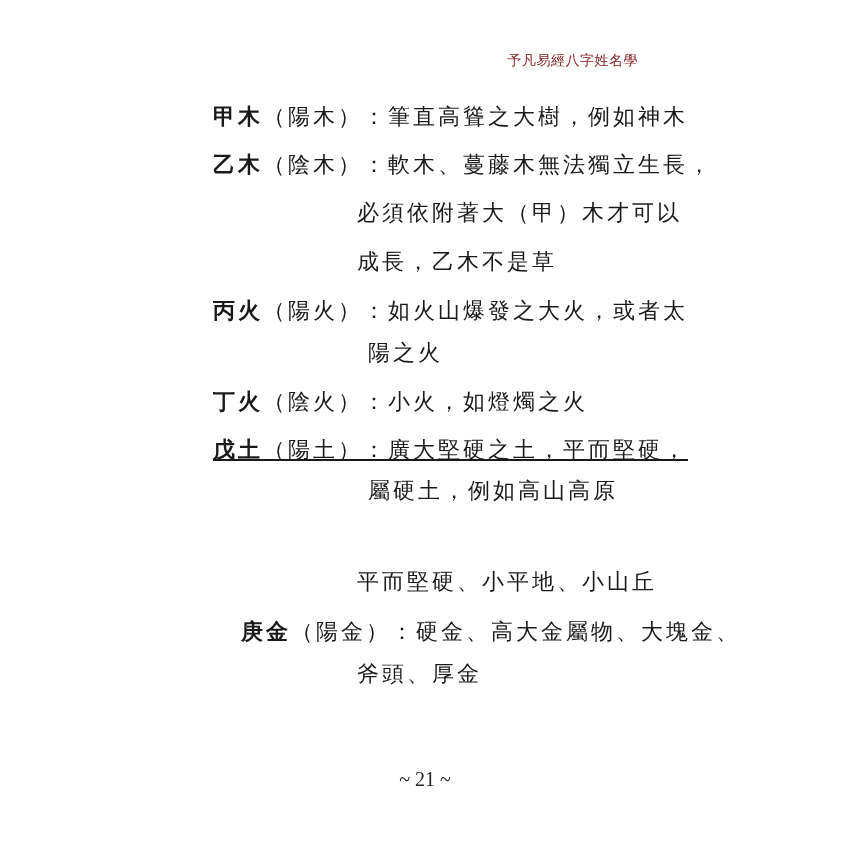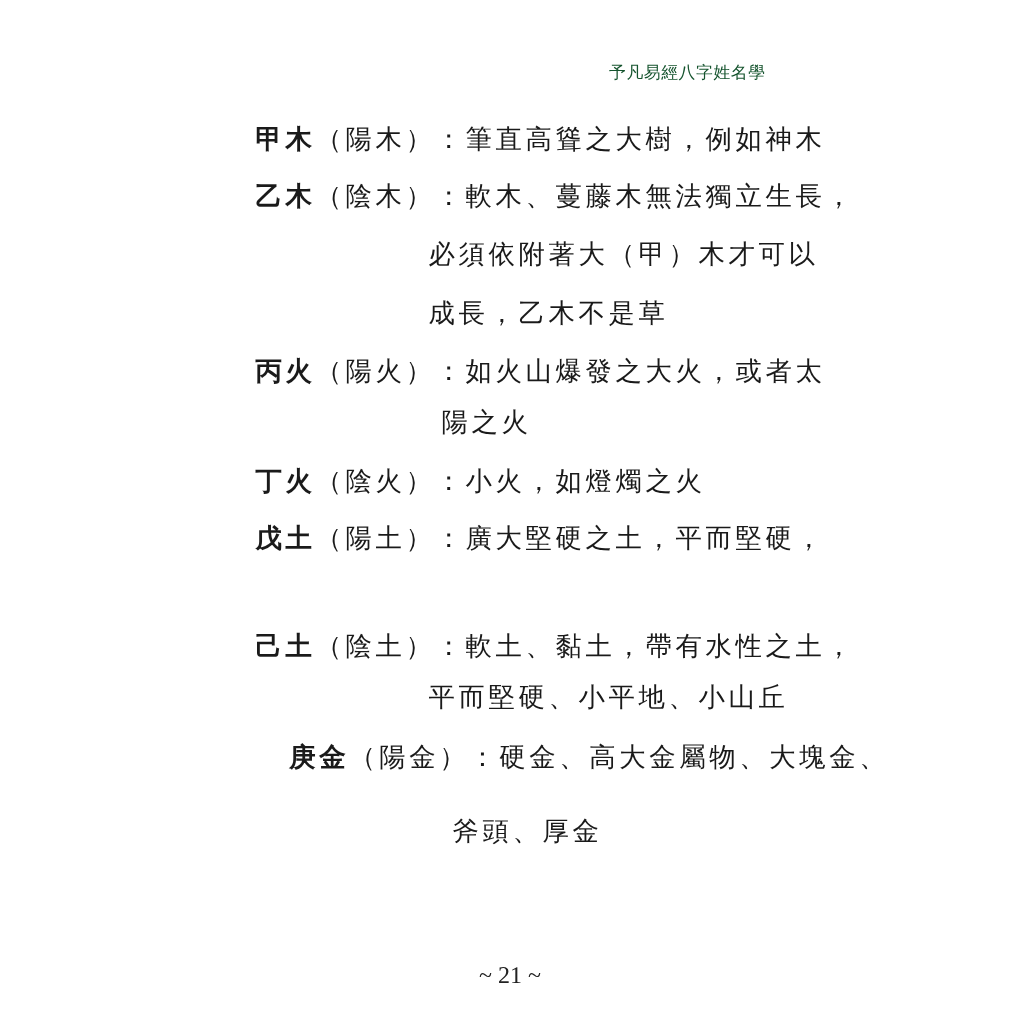--- a/index.html
+++ b/index.html
@@ -13,21 +13,21 @@
       position: relative;
       overflow: hidden;
       font-family: "DejaVu Serif", "Liberation Serif", serif;
       color: #1a1a1a;
     }
     .page-header {
       position: absolute;
       top: 52px;
       right: 212px;
       font-size: 14px;
-      color: #14532d;
+      color: #7f1d1d;
       letter-spacing: 0.5px;
       font-family: "DejaVu Sans", sans-serif;
     }
     .body-text {
       position: absolute;
       left: 0;
       top: 0;
       width: 850px;
       height: 850px;
     }
@@ -45,21 +45,20 @@
     }
     .page-number {
       position: absolute;
       top: 768px;
       left: 0;
       width: 850px;
       text-align: center;
       font-size: 20px;
       font-family: "Liberation Serif", serif;
       color: #222;
-      margin-top: 34px;
     }
   </style>
 </head>
 <body>
 
 <div class="page-header">予凡易經八字姓名學</div>
 
 <div class="body-text">
 
   <div class="line" style="top:104px; left:213px;">
@@ -74,29 +73,27 @@
 
   <div class="line" style="top:298px; left:213px;">
     <span class="term">丙火</span><span>（陽火）</span><span>：</span><span>如火山爆發之大火，或者太</span>
   </div>
   <div class="line" style="top:340px; left:368px;">陽之火</div>
 
   <div class="line" style="top:389px; left:213px;">
     <span class="term">丁火</span><span>（陰火）</span><span>：</span><span>小火，如燈燭之火</span>
   </div>
 
-  <div class="line" style="top:437px; left:213px;">
+  <div class="line" style="top:437px; left:213px;text-decoration:underline;">
     <span class="term">戊土</span><span>（陽土）</span><span>：</span><span>廣大堅硬之土，平而堅硬，</span>
   </div>
+  <div class="line" style="top:478px; left:368px;">屬硬土，例如高山高原</div>
 
-  <div class="line" style="top:527px; left:213px;">
-    <span class="term">己土</span><span>（陰土）</span><span>：</span><span>軟土、黏土，帶有水性之土，</span>
-  </div>
   <div class="line" style="top:569px; left:357px;">平而堅硬、小平地、小山丘</div>
 
   <div class="line" style="top:619px; left:213px;margin-left:28px;">
     <span class="term">庚金</span><span>（陽金）</span><span>：</span><span>硬金、高大金屬物、大塊金、</span>
   </div>
-  <div class="line" style="top:661px; left:377px;margin-top:20px;">斧頭、厚金</div>
+  <div class="line" style="top:661px; left:357px;">斧頭、厚金</div>
 
 </div>
 
 <div class="page-number">~ 21 ~</div>
 
 </body></html>

